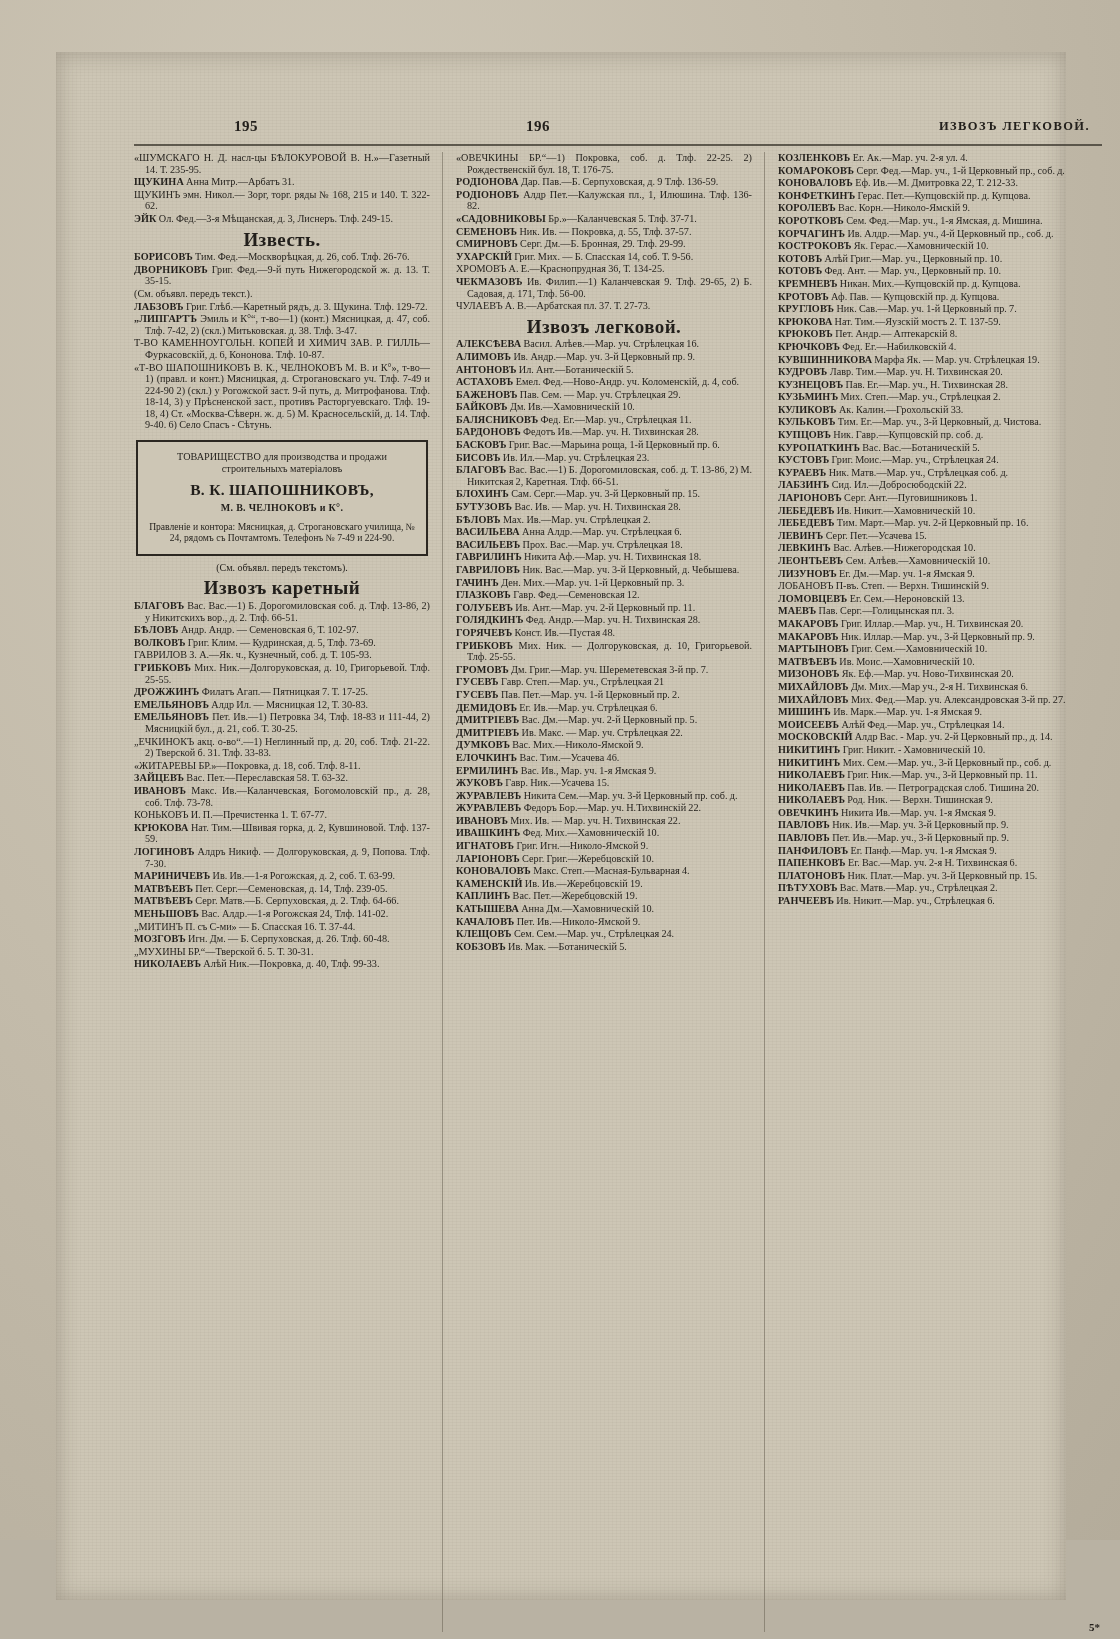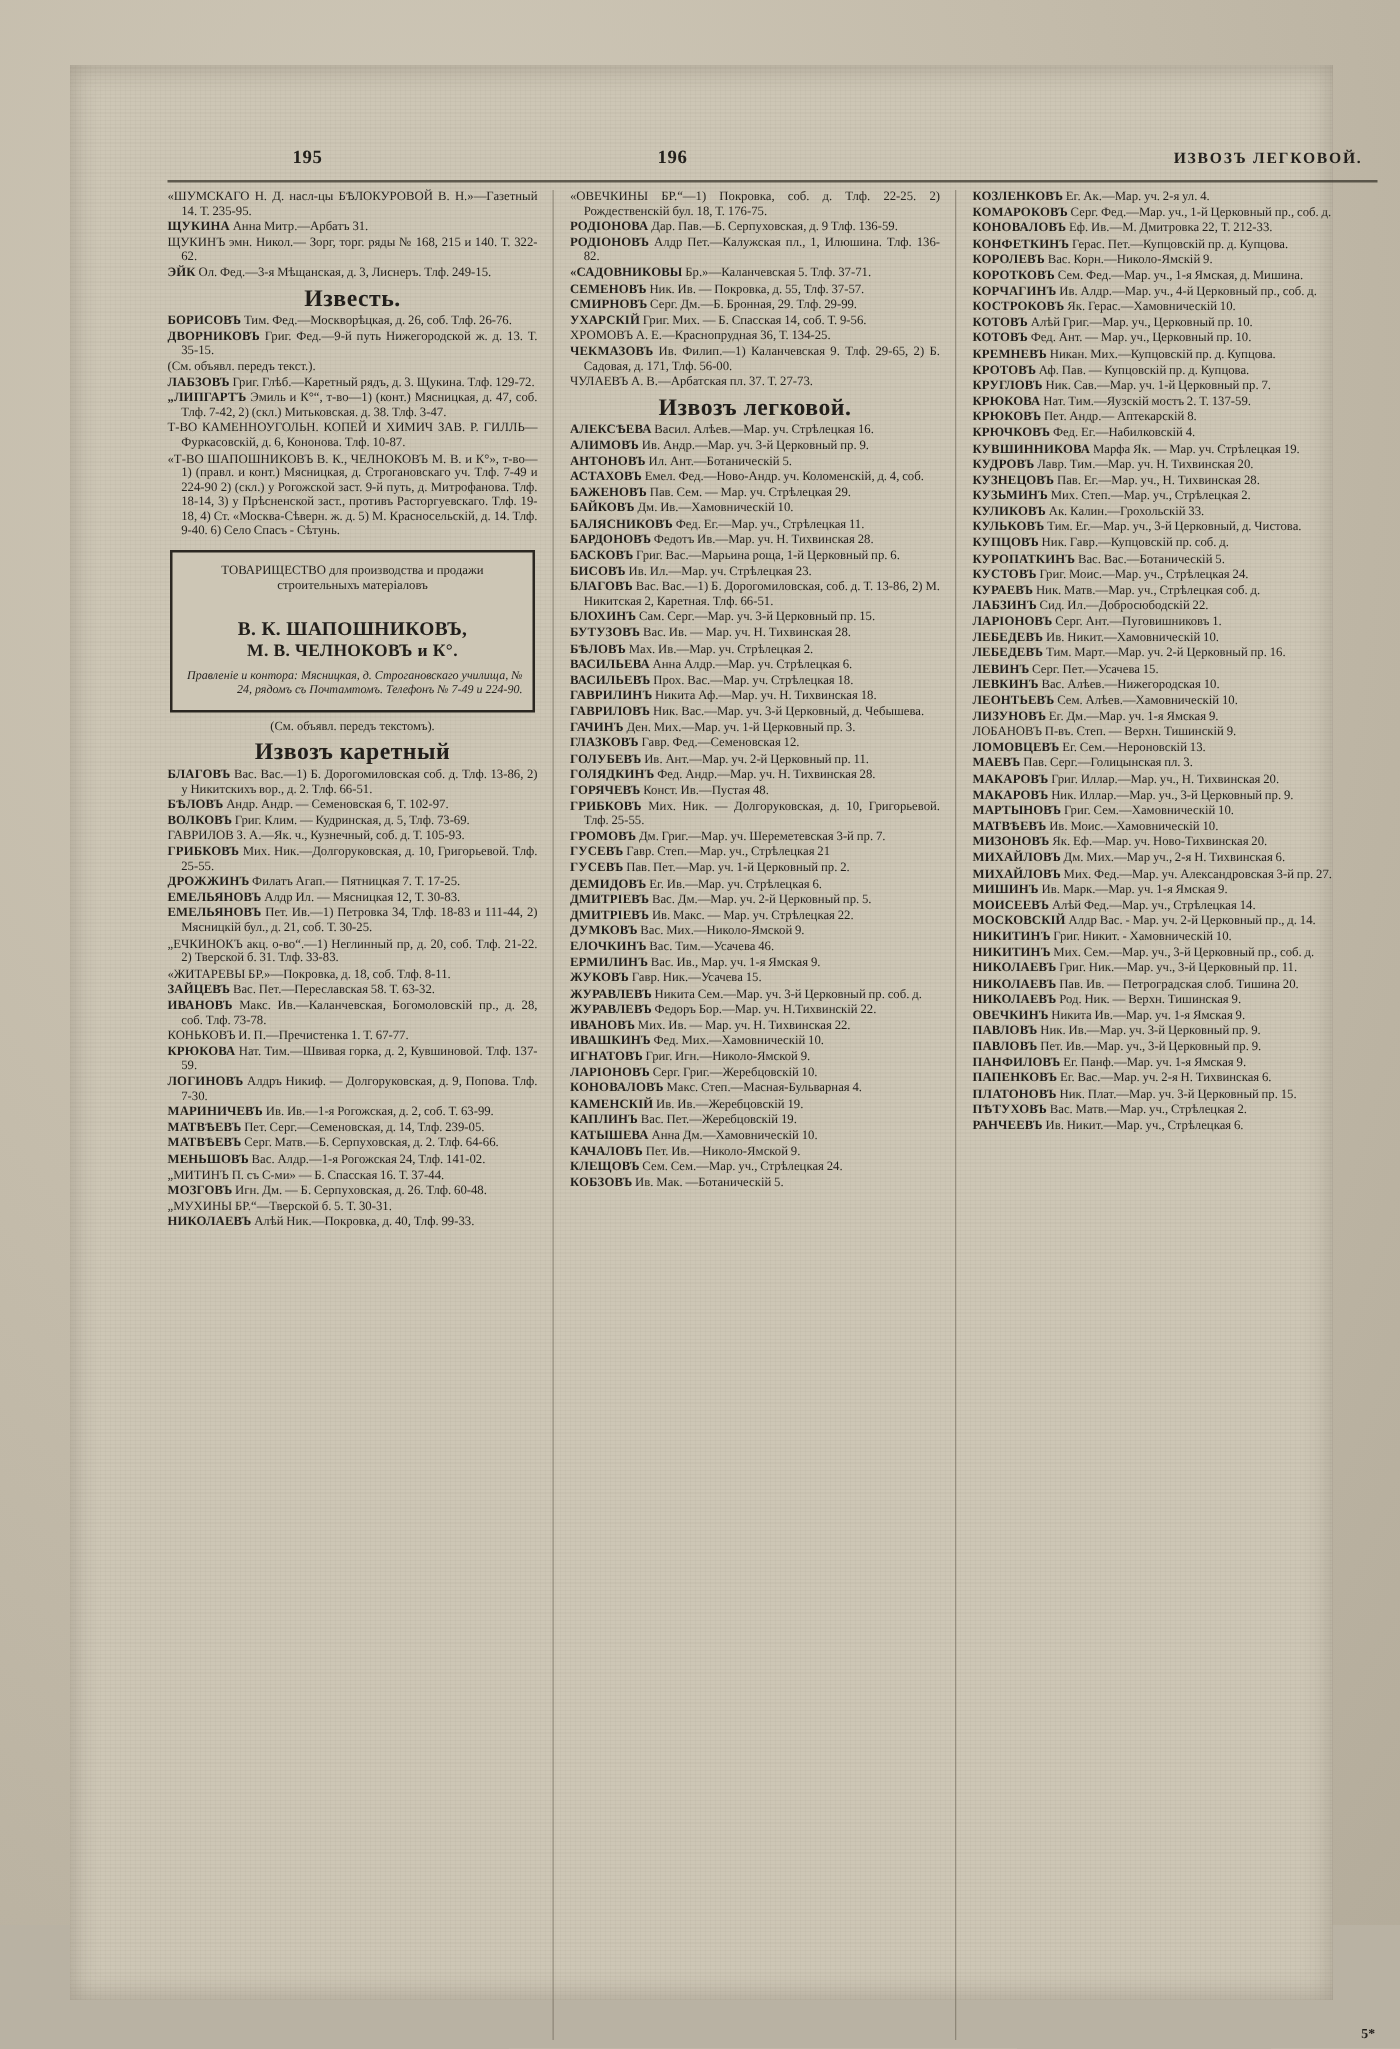--- a/index.html
+++ b/index.html
@@ -69,24 +69,24 @@
   .note{
     text-align:center;font-size:10px;margin:5px 0 6px 0;
   }
   .adbox{
     margin:9px 2px 6px 2px;
     border:2.5px solid #2b2721;
     padding:9px 8px 10px 8px;
     text-align:center;
     background:#cdc6b5;
   }
-  .adbox .l1{font-size:10.2px;line-height:12px;margin-bottom:20px;}
+  .adbox .l1{font-size:10.2px;line-height:12px;margin-bottom:6px;}
   .adbox .l2{font-size:15.5px;font-weight:bold;line-height:18px;letter-spacing:.3px;}
-  .adbox .l3{font-size:14px;font-weight:bold;line-height:18px;letter-spacing:.3px;margin-bottom:4px;}
-  .adbox .l4{font-size:9.6px;line-height:11.4px;text-align:right;font-style:italic;}
+  .adbox .l3{font-size:10px;font-weight:bold;line-height:18px;letter-spacing:.3px;margin-bottom:4px;}
+  .adbox .l4{font-size:9.6px;line-height:11.4px;text-align:center;}
   .footmark{
     position:absolute;right:2px;bottom:-2px;font-size:11px;font-weight:bold;
   }
 </style>
 </head>
 <body>
 
 <div class="page">
   <div class="paper">
     <div class="grain"></div>

